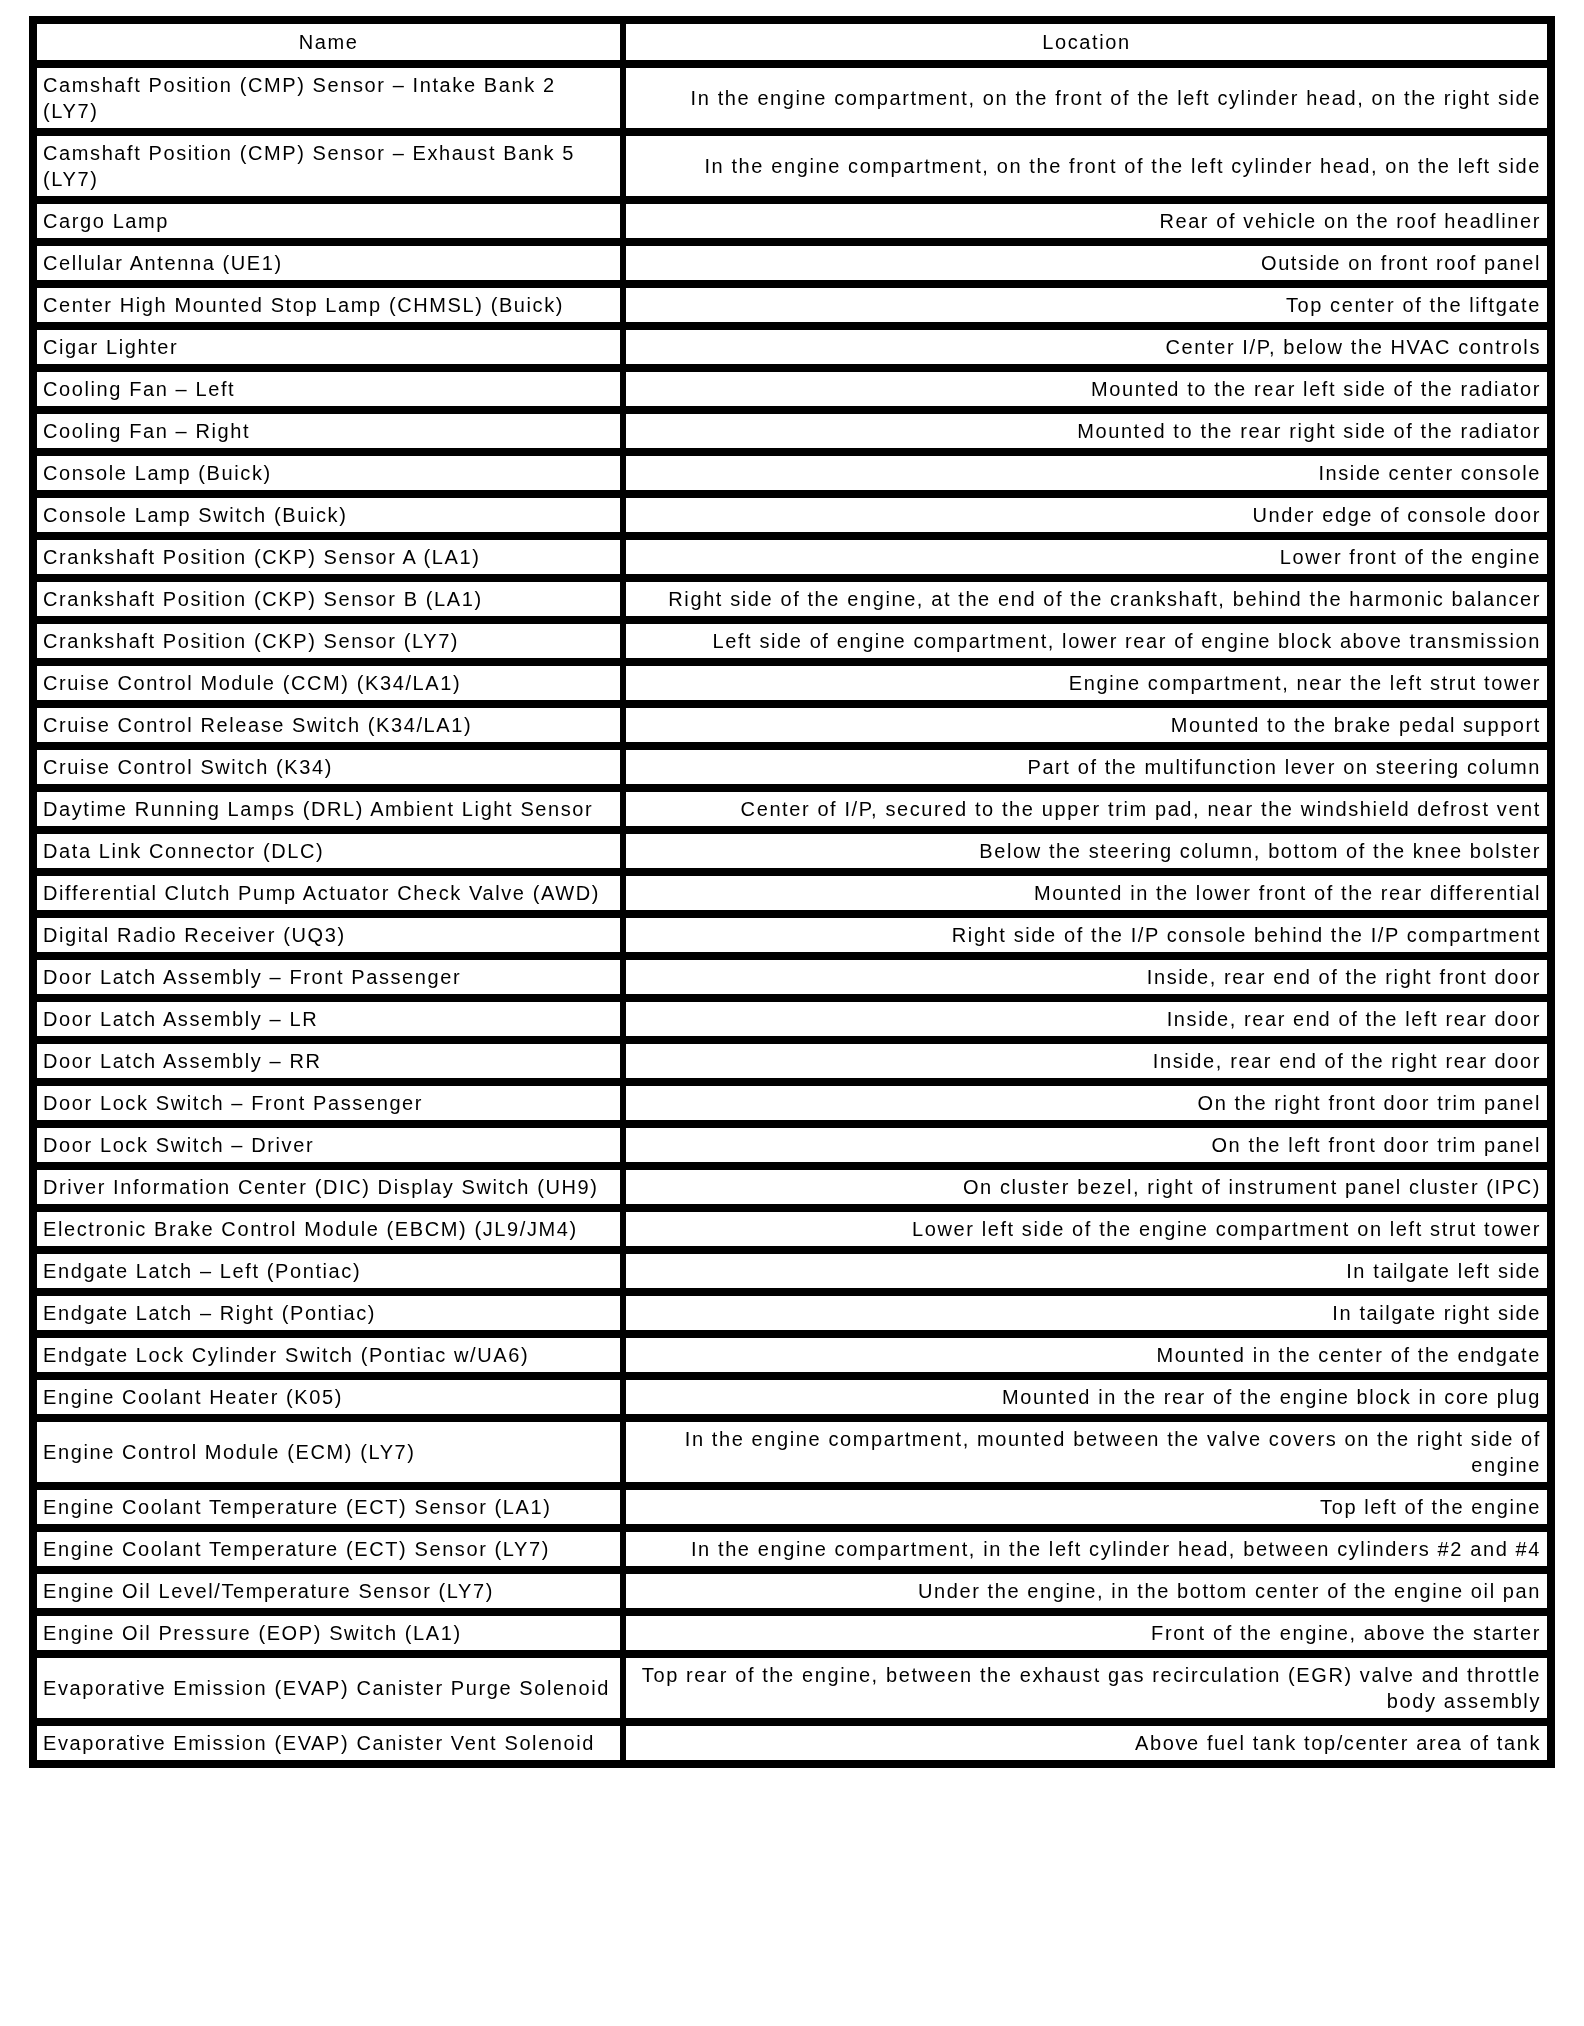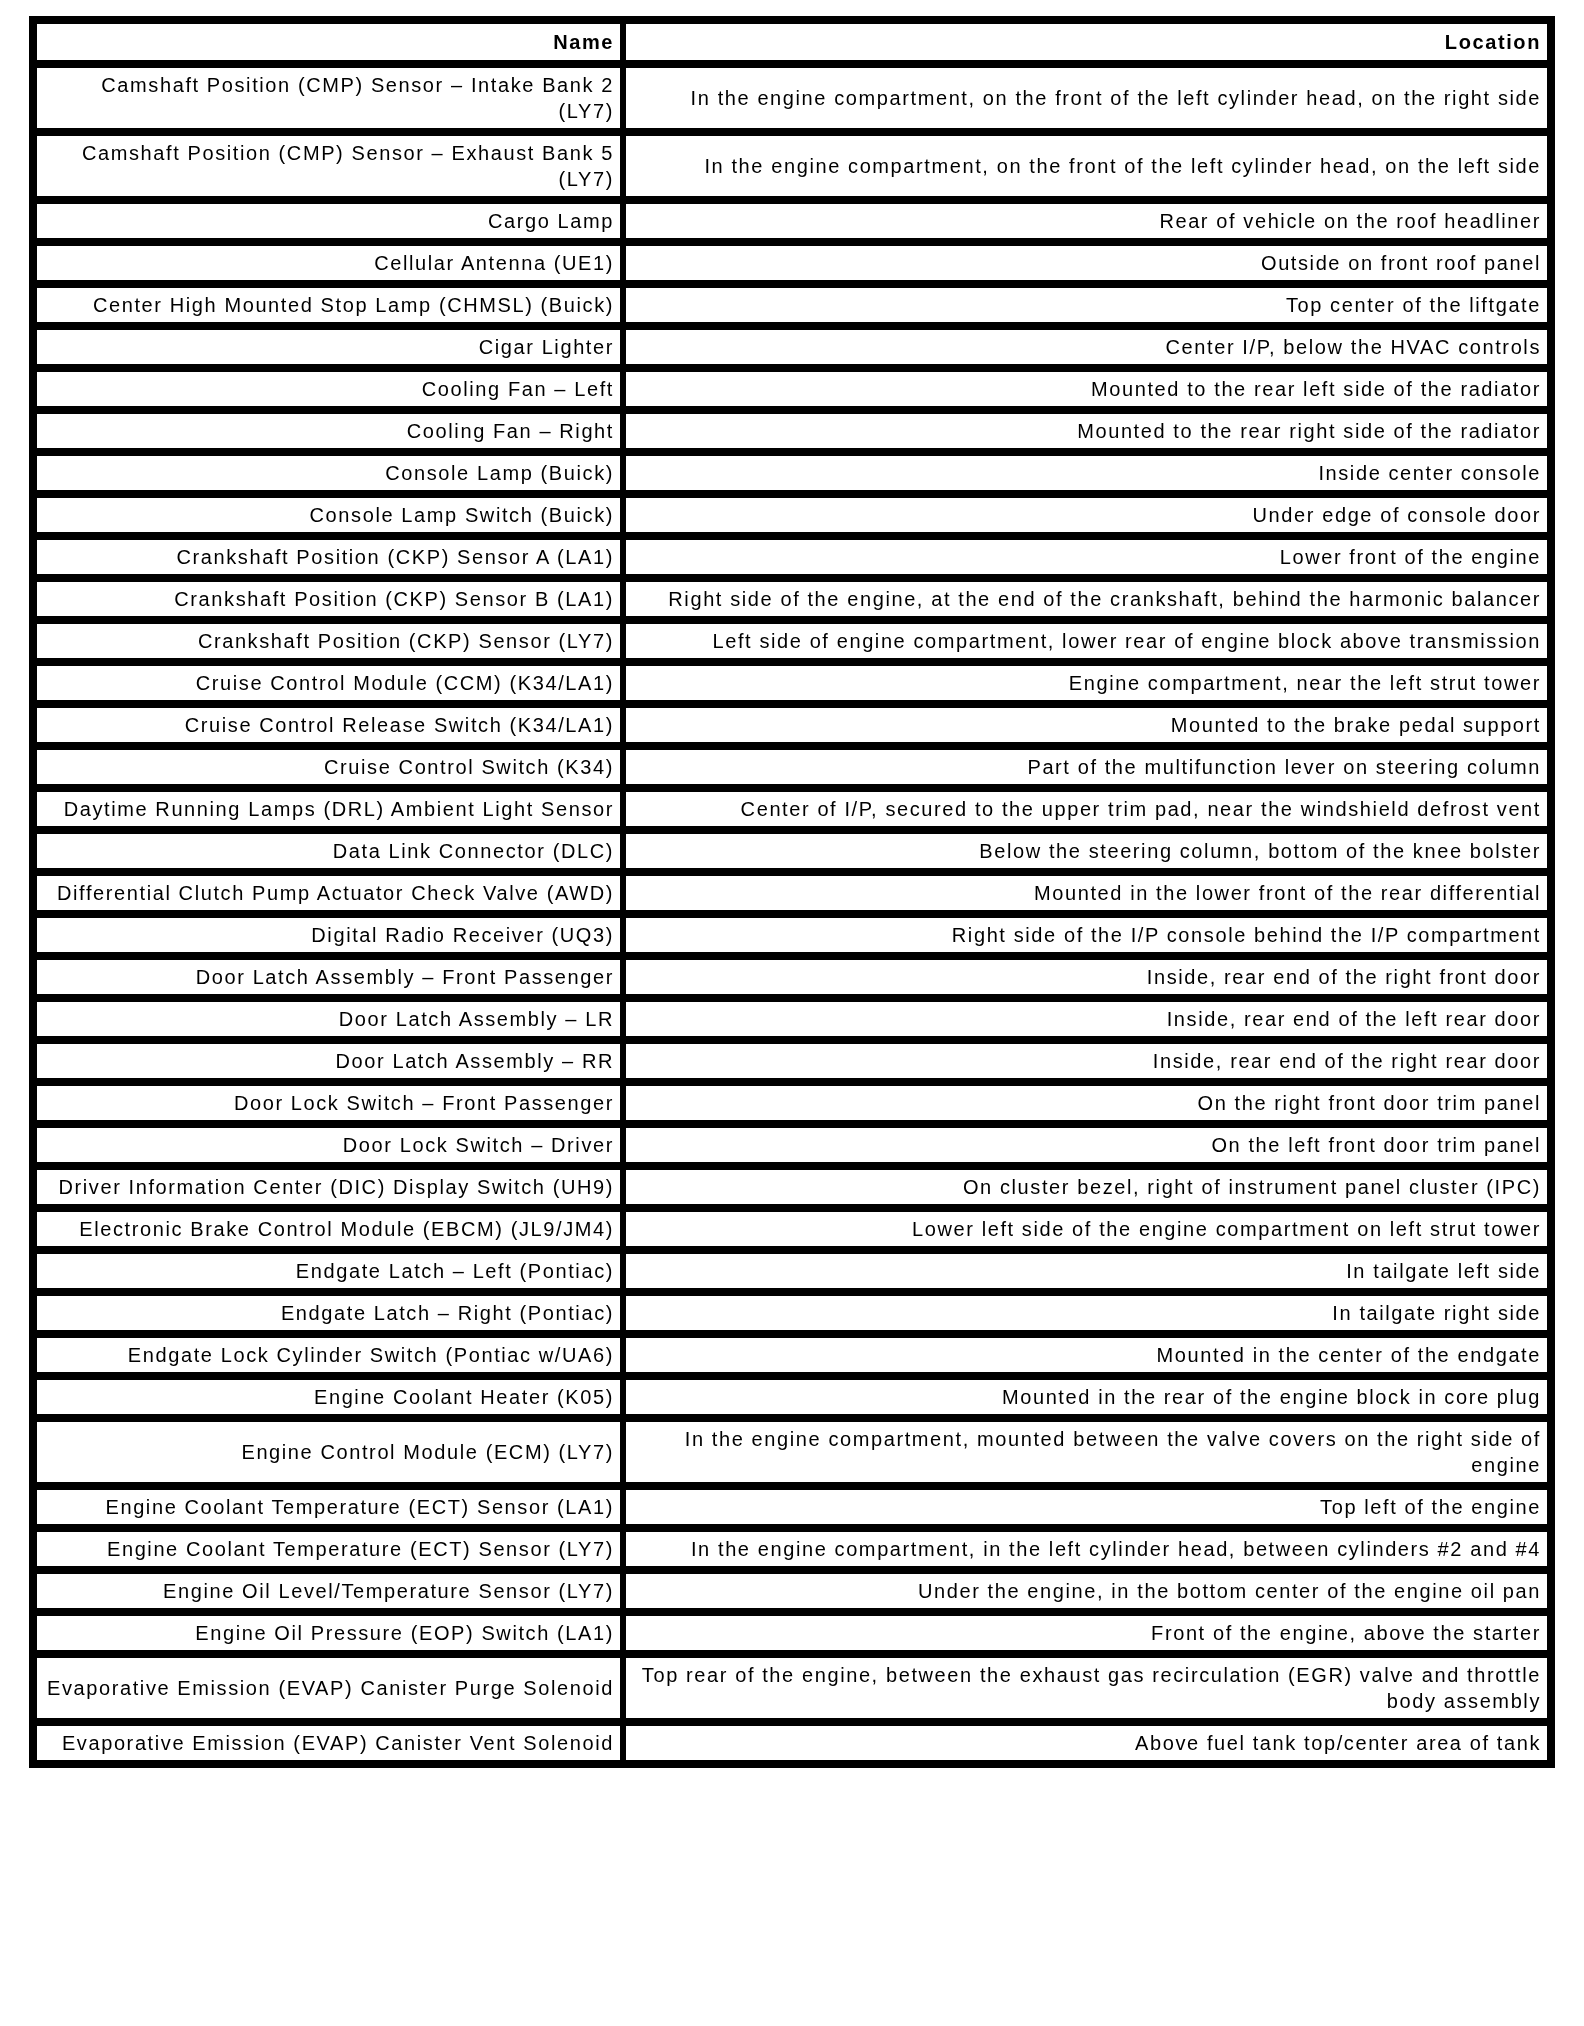--- a/index.html
+++ b/index.html
@@ -34,27 +34,27 @@
     border: 6px solid #000000;
     border-top-width: 8px;
     border-bottom-width: 8px;
     font-size: 20px;
     line-height: 26px;
     letter-spacing: 1.6px;
     padding: 4px 6px;
     overflow-wrap: break-word;
   }
   table.loc-table th {
-    font-weight: bold;
-    text-align: right;
+    font-weight: normal;
+    text-align: center;
     vertical-align: middle;
     padding: 5px 6px;
   }
   td.name-cell {
-    text-align: right;
+    text-align: left;
     vertical-align: middle;
   }
   td.loc-cell {
     text-align: right;
     vertical-align: middle;
     padding-left: 7px;
     padding-right: 10px;
   }
 </style>
 </head>

